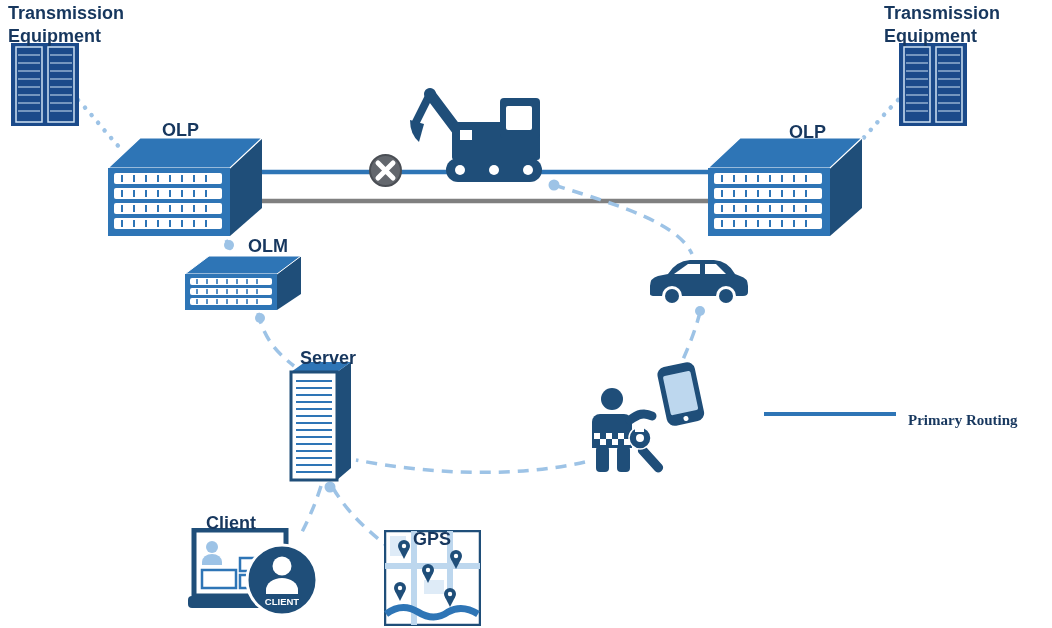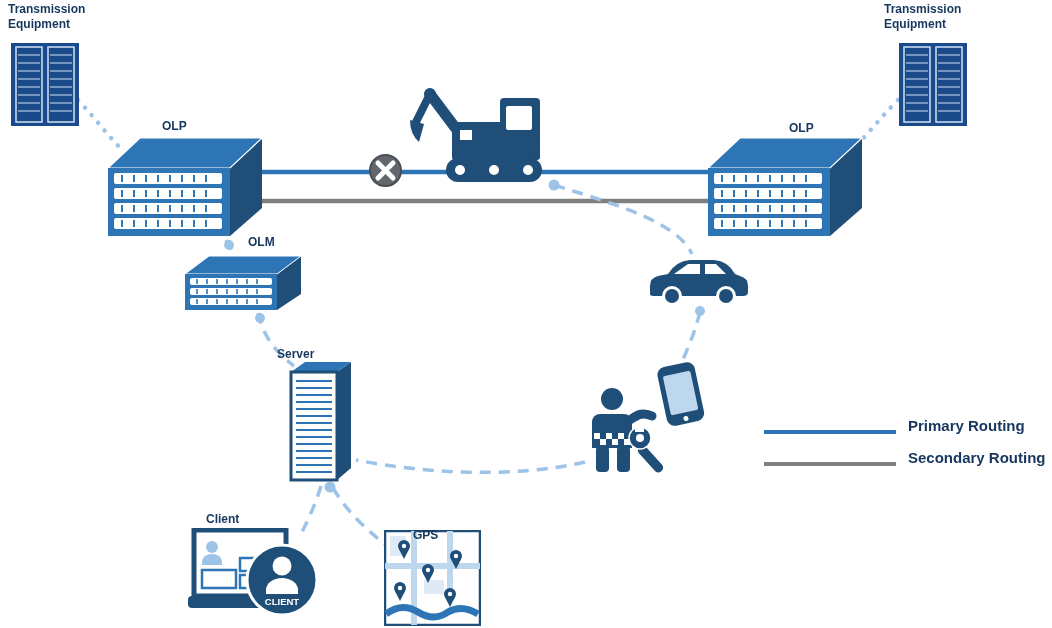--- a/index.html
+++ b/index.html
@@ -1,22 +1,22 @@
 <!DOCTYPE html>
 <html><head>
 <meta charset="utf-8">
 <style>
   html,body{margin:0;padding:0;background:#fff;}
   #stage{position:relative;width:1052px;height:628px;background:#fff;overflow:hidden;
          font-family:"Liberation Sans",sans-serif;}
   .layer{position:absolute;left:0;top:0;}
   .icon{position:absolute;}
-  .lbl{position:absolute;font-weight:bold;font-size:12px;line-height:1.25;color:#17375E;}
+  .lbl{position:absolute;font-weight:bold;font-size:18px;line-height:1.25;color:#17375E;}
   .legend{position:absolute;left:764px;top:412px;}
-  .legend-row{display:flex;align-items:flex-end;height:22px;margin-bottom:10px;}
+  .legend-row{display:flex;align-items:flex-start;height:22px;margin-bottom:10px;font-family:Liberation Serif, serif;}
   .legend-line{width:132px;height:4px;margin-right:12px;flex:0 0 auto;}
   .legend-line.primary{background:#2E75B6;}
   .legend-line.secondary{background:#808080;}
   .legend-line.dashed{background:repeating-linear-gradient(90deg,#9DC3E6 0 13px,transparent 13px 22px);}
   .legend-label{font-weight:bold;font-size:15px;color:#17375E;white-space:nowrap;}
 </style>
 </head>
 <body>
 
 <div id="stage">
@@ -248,28 +248,24 @@
       <circle cx="66" cy="52" r="4" fill="#fff"></circle>
       <rect x="61" y="37" width="9" height="9" fill="#fff"></rect>
     </g>
   </svg>
 
   <div class="lbl" style="left:8px;top:2px;width:112px">Transmission Equipment</div>
   <div class="lbl" style="left:884px;top:2px;width:112px">Transmission Equipment</div>
   <div class="lbl" style="left:162px;top:119px">OLP</div>
   <div class="lbl" style="left:789px;top:121px">OLP</div>
   <div class="lbl" style="left:248px;top:235px">OLM</div>
-  <div class="lbl" style="left:277px;top:347px">Server</div>
+  <div class="lbl" style="left:300px;top:347px">Server</div>
   <div class="lbl" style="left:206px;top:512px">Client</div>
   <div class="lbl" style="left:413px;top:528px">GPS</div>
 
   <div class="legend">
     <div class="legend-row">
       <div class="legend-line primary"></div>
       <div class="legend-label">Primary Routing</div>
     </div>
-    <div class="legend-row">
-      <div class="legend-line secondary"></div>
-      <div class="legend-label">Secondary Routing</div>
-    </div>
   </div>
 
 </div>
 
 </body></html>

